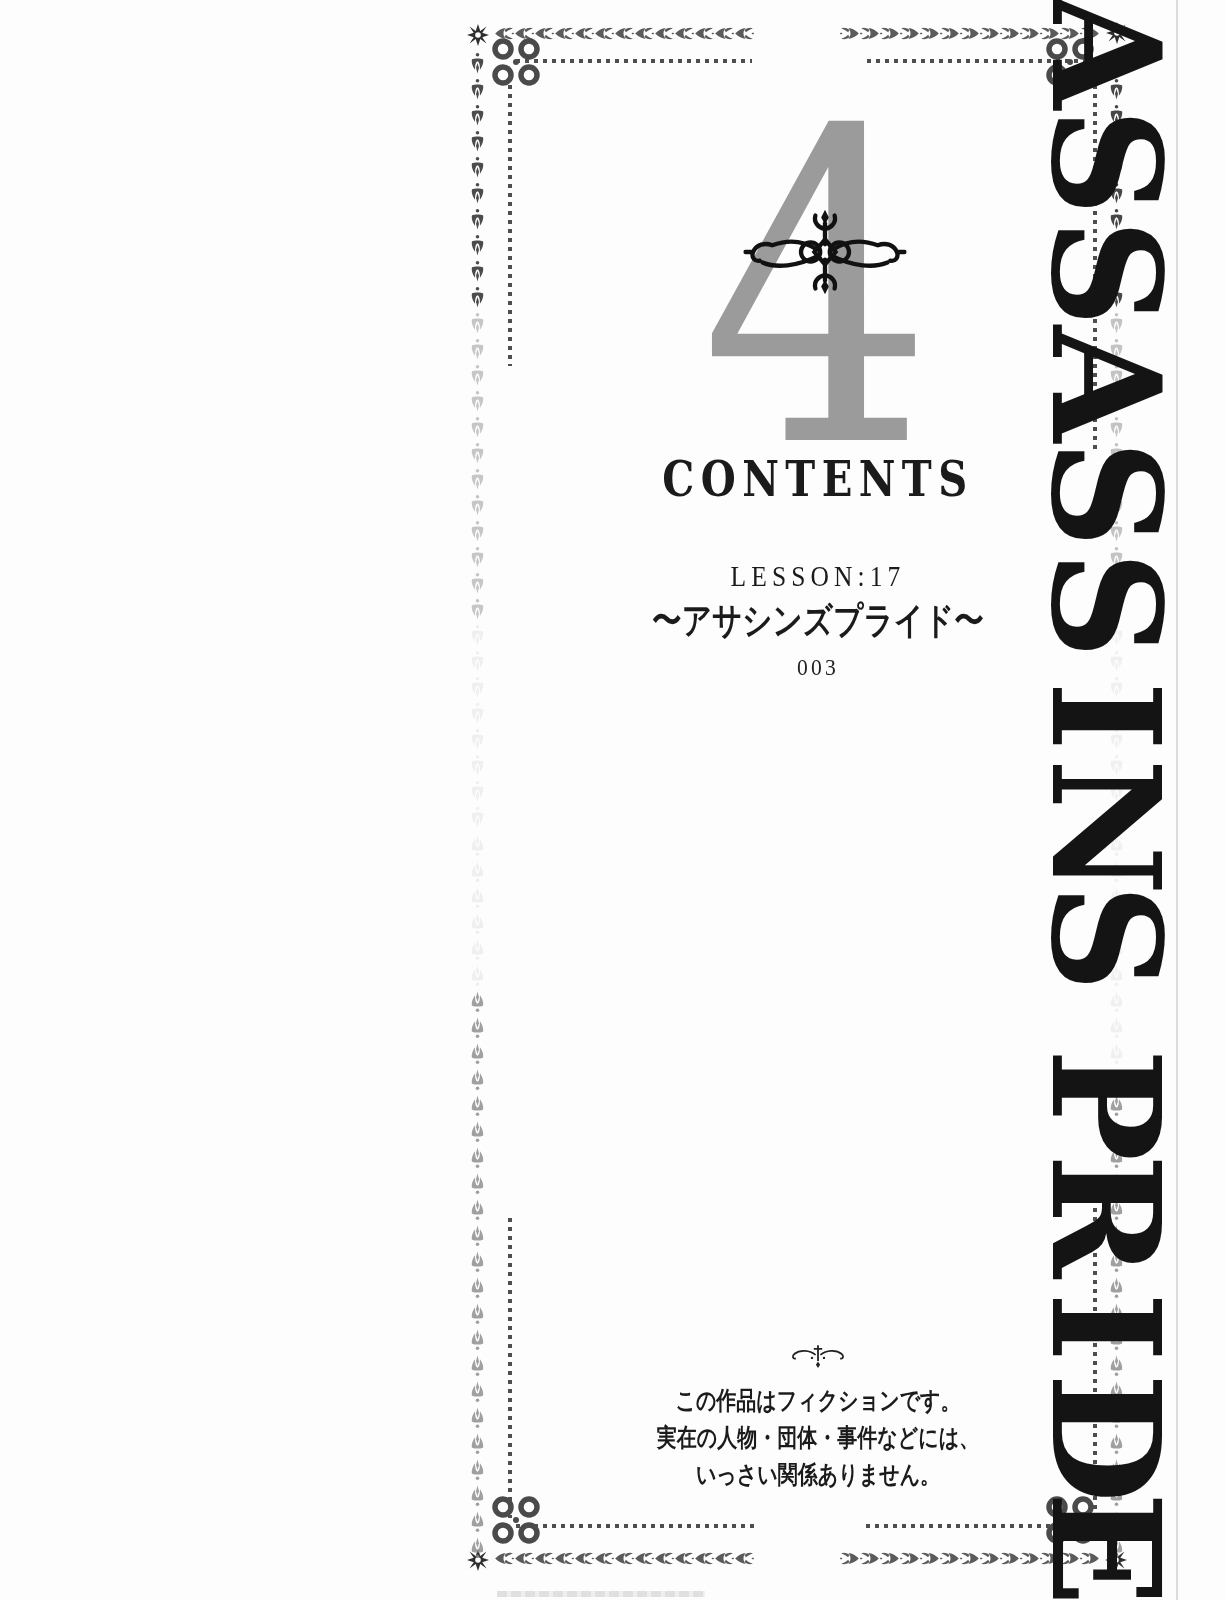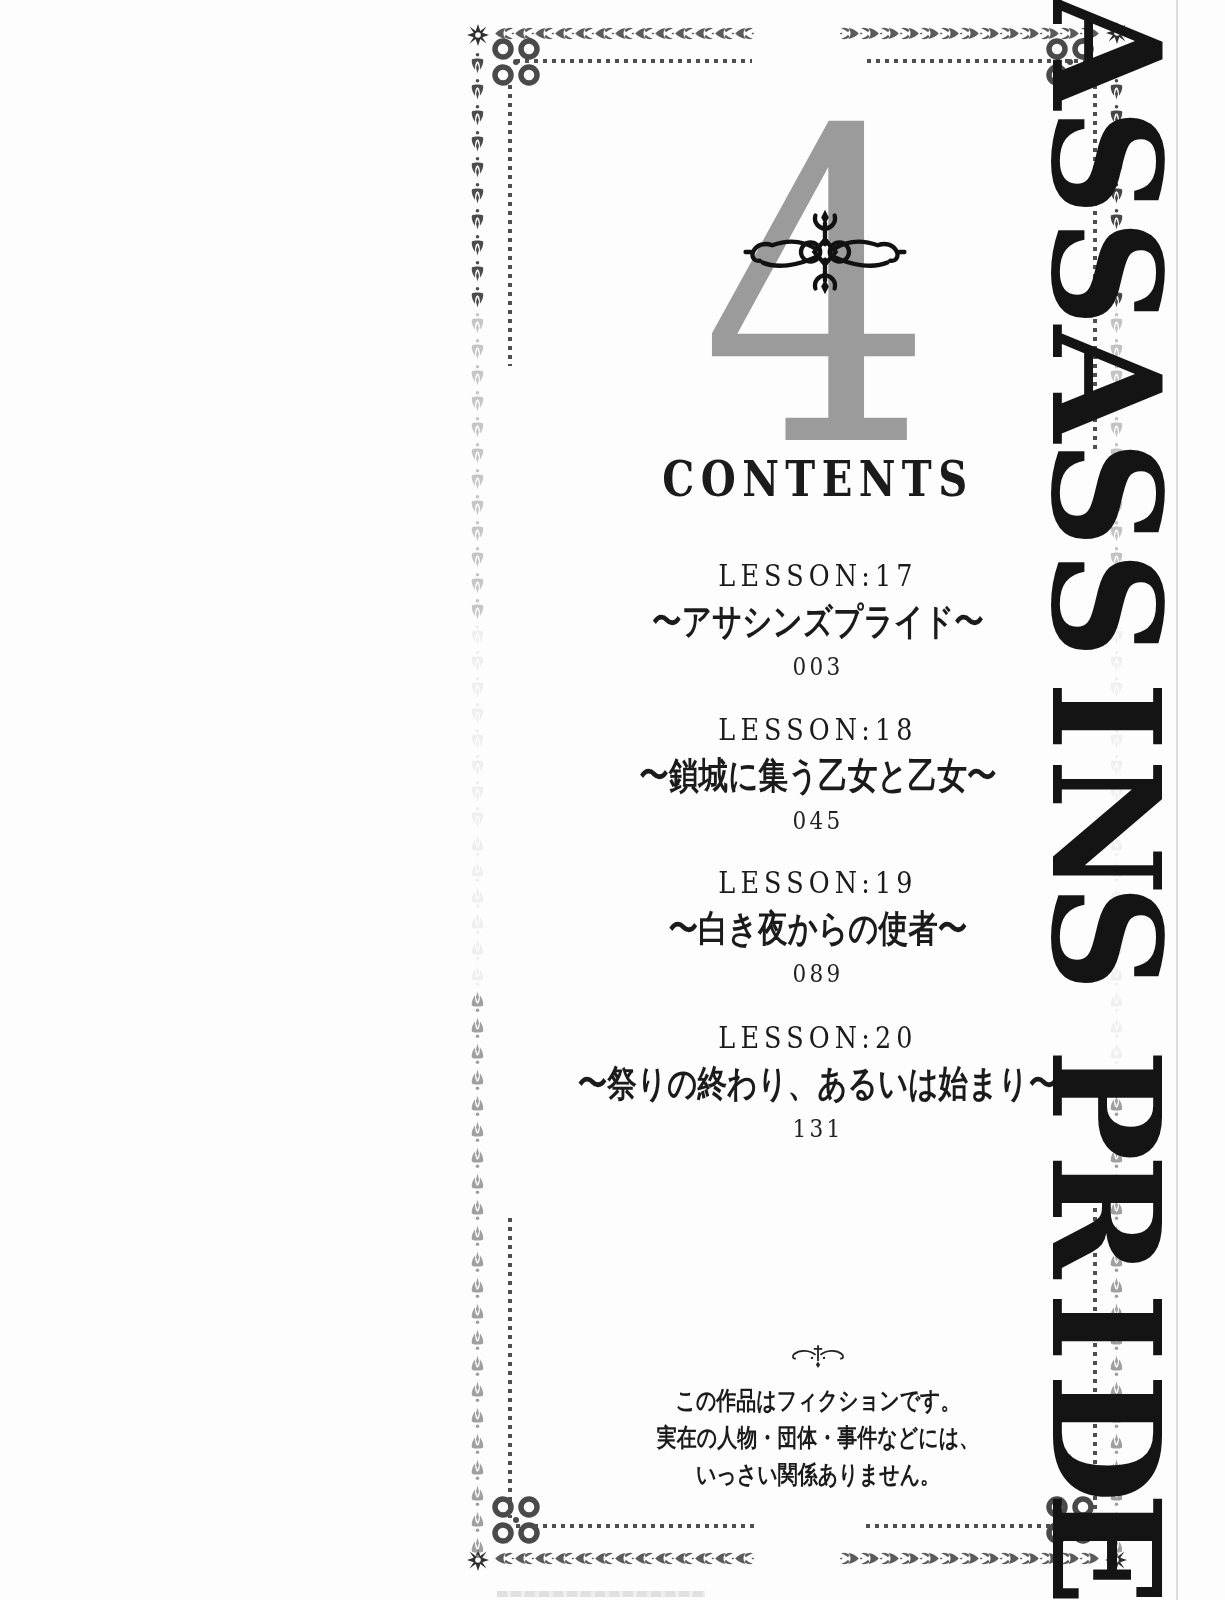--- a/index.html
+++ b/index.html
@@ -17,21 +17,21 @@
   .numeral{
     position:absolute;left:817px;top:76px;font-size:430px;line-height:1;
     color:var(--numeral,#9b9b9b);transform:translateX(-50%) scaleX(.85);
     font-weight:normal;
   }
   .center-col{position:absolute;left:418px;width:800px;text-align:center;}
   .contents-heading{
     top:450px;font-size:49px;font-weight:bold;letter-spacing:.16em;
     transform:scaleX(.82);line-height:1.2;
   }
-  .toc-entry{line-height:1.2;}
+  .toc-entry{line-height:1.2;font-family:Liberation Serif, serif;}
   .toc-lesson{font-size:30px;letter-spacing:.2em;transform:scaleX(.85);}
   .toc-title{font-size:37px;font-weight:bold;transform:scaleX(.8);margin-top:5px;white-space:nowrap;}
   .toc-page{font-size:24px;letter-spacing:.15em;margin-top:10px;transform:scaleX(.9);color:#222;}
   .disclaimer{top:1382px;font-size:25px;font-weight:bold;line-height:37px;transform:scaleX(.8);}
 
   .vertical-title{
     position:absolute;left:1026px;top:0;width:160px;height:1600px;
     display:flex;flex-direction:column;justify-content:space-between;
     align-items:center;padding:4px 0;box-sizing:border-box;z-index:3;
   }
@@ -663,35 +663,20 @@
       <use href="#g-knot"></use>
     </svg>
 
   <div class="center-col contents-heading">CONTENTS</div>
 
   <div class="center-col toc-entry" style="top:558px">
     <div class="toc-lesson">LESSON:17</div>
     <div class="toc-title">〜アサシンズプライド〜</div>
     <div class="toc-page">003</div>
   </div>
-  <div class="center-col toc-entry" style="top:712px">
-    <div class="toc-lesson">LESSON:18</div>
-    <div class="toc-title">〜鎖城に集う乙女と乙女〜</div>
-    <div class="toc-page">045</div>
-  </div>
-  <div class="center-col toc-entry" style="top:865px">
-    <div class="toc-lesson">LESSON:19</div>
-    <div class="toc-title">〜白き夜からの使者〜</div>
-    <div class="toc-page">089</div>
-  </div>
-  <div class="center-col toc-entry" style="top:1020px">
-    <div class="toc-lesson">LESSON:20</div>
-    <div class="toc-title">〜祭りの終わり、あるいは始まり〜</div>
-    <div class="toc-page">131</div>
-  </div>
 
   <svg class="deco" style="left:788px;top:1342px;color:#222222" width="60" height="27" viewBox="0 0 100 44">
       <use href="#g-divider"></use>
     </svg>
   <div class="center-col disclaimer">
     <div>この作品はフィクションです。</div>
     <div>実在の人物・団体・事件などには、</div>
     <div>いっさい関係ありません。</div>
   </div>
 

